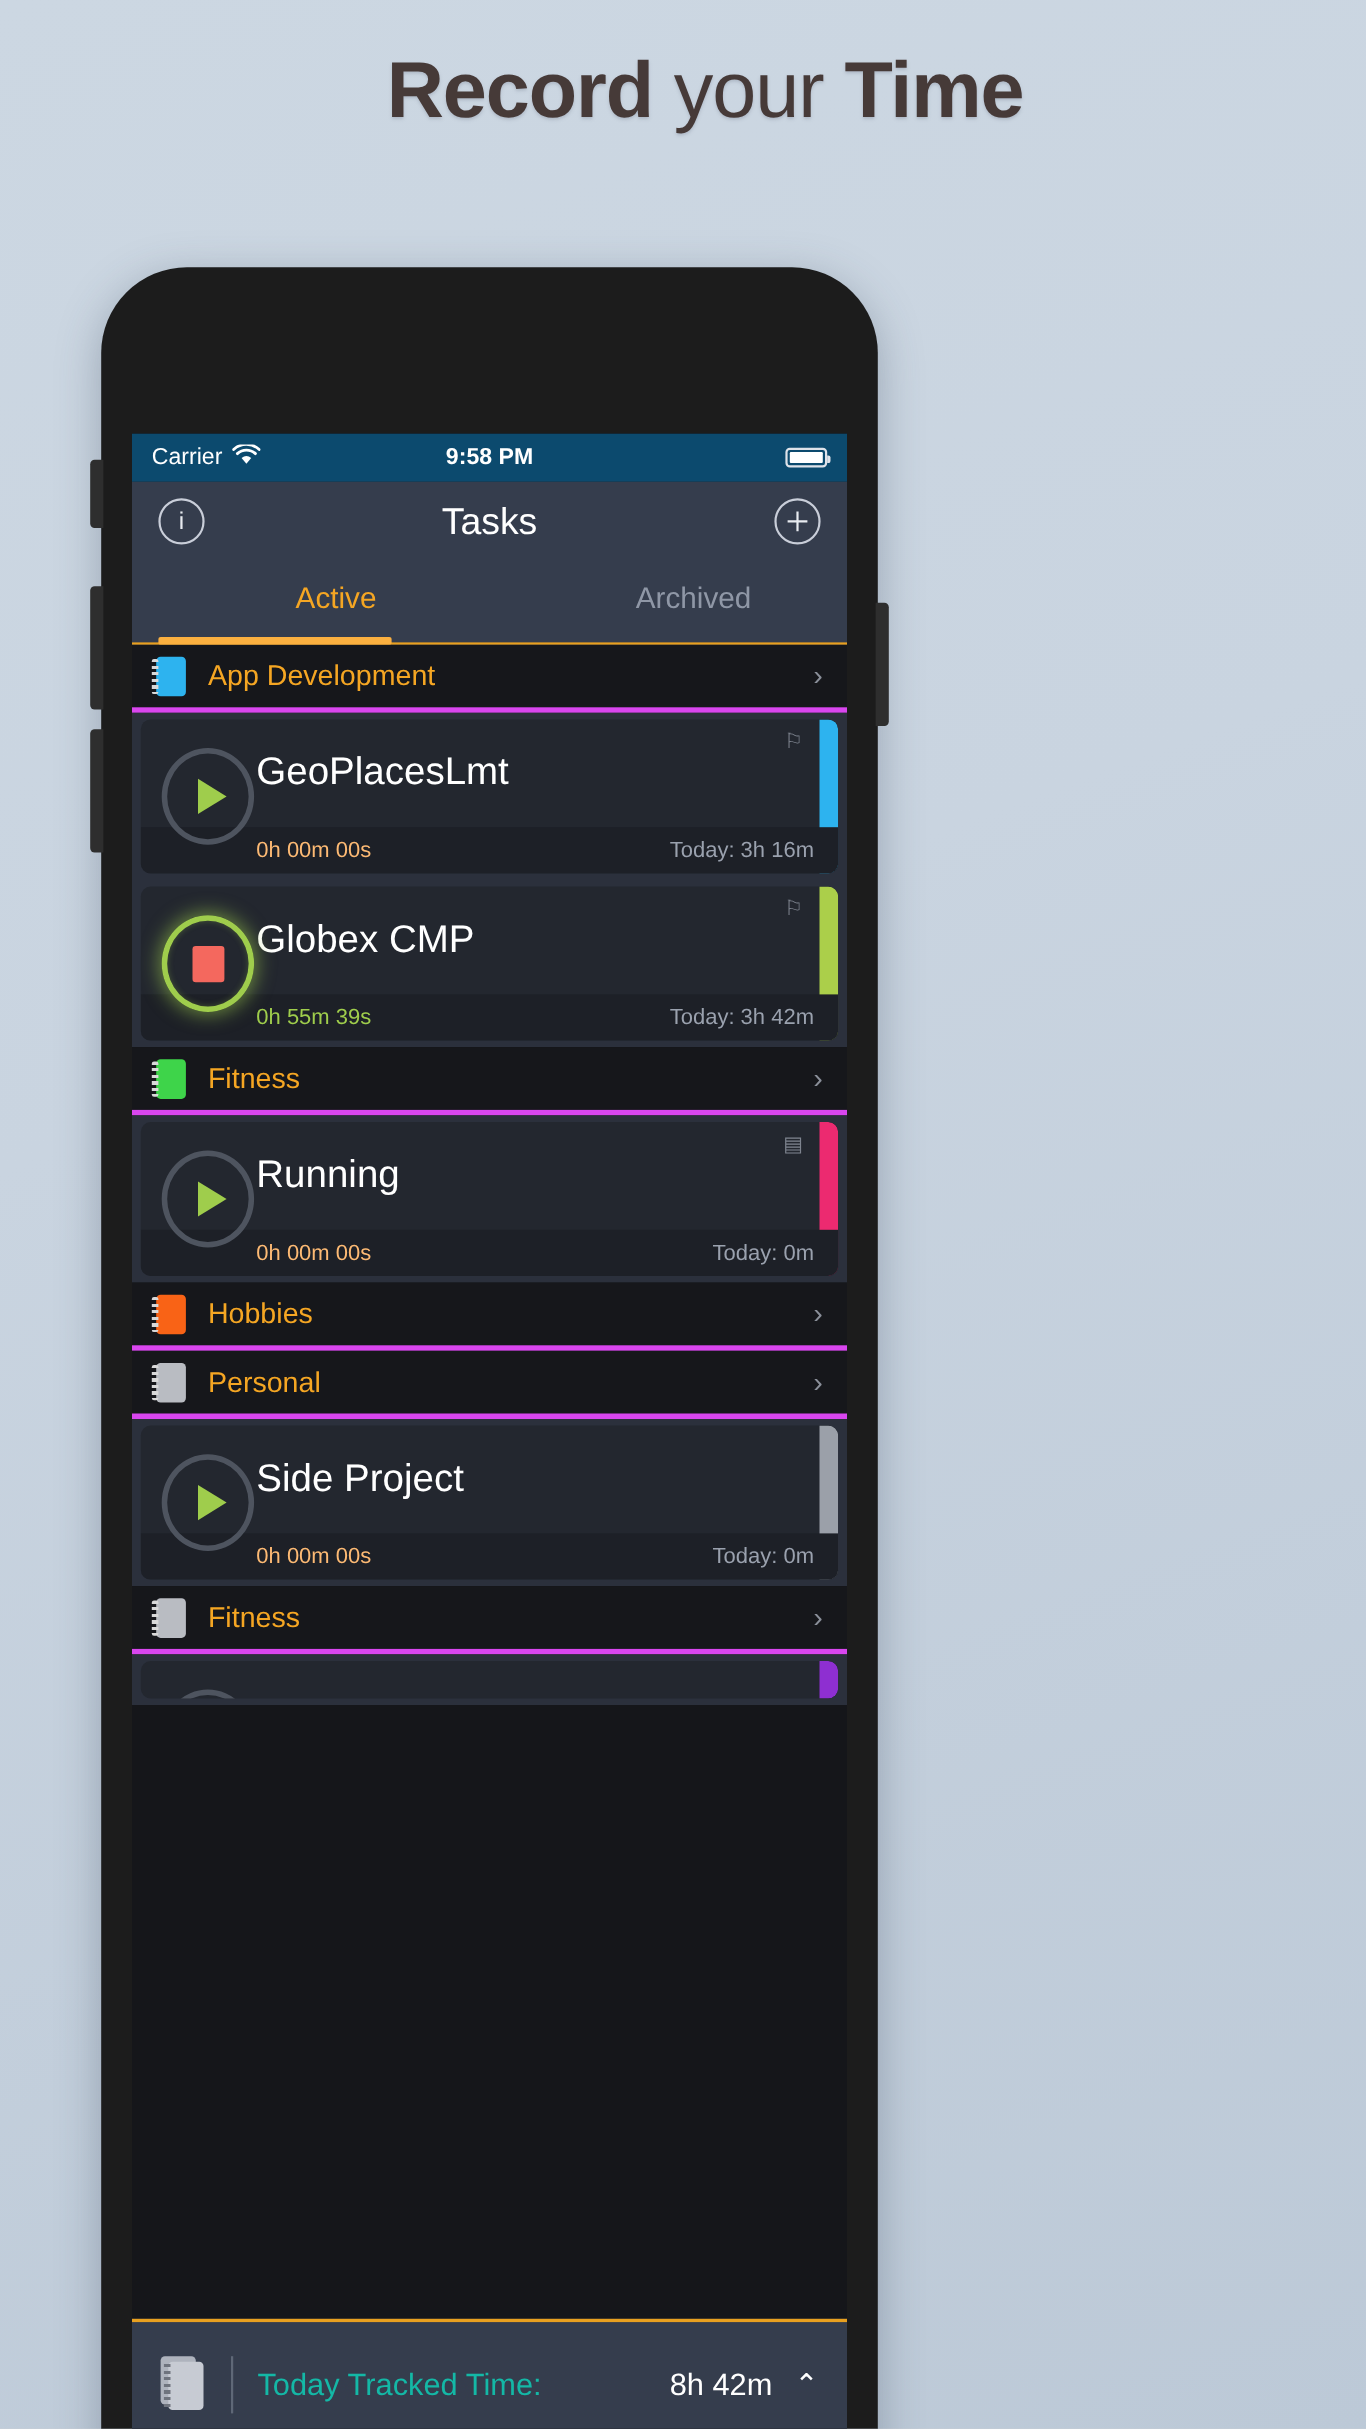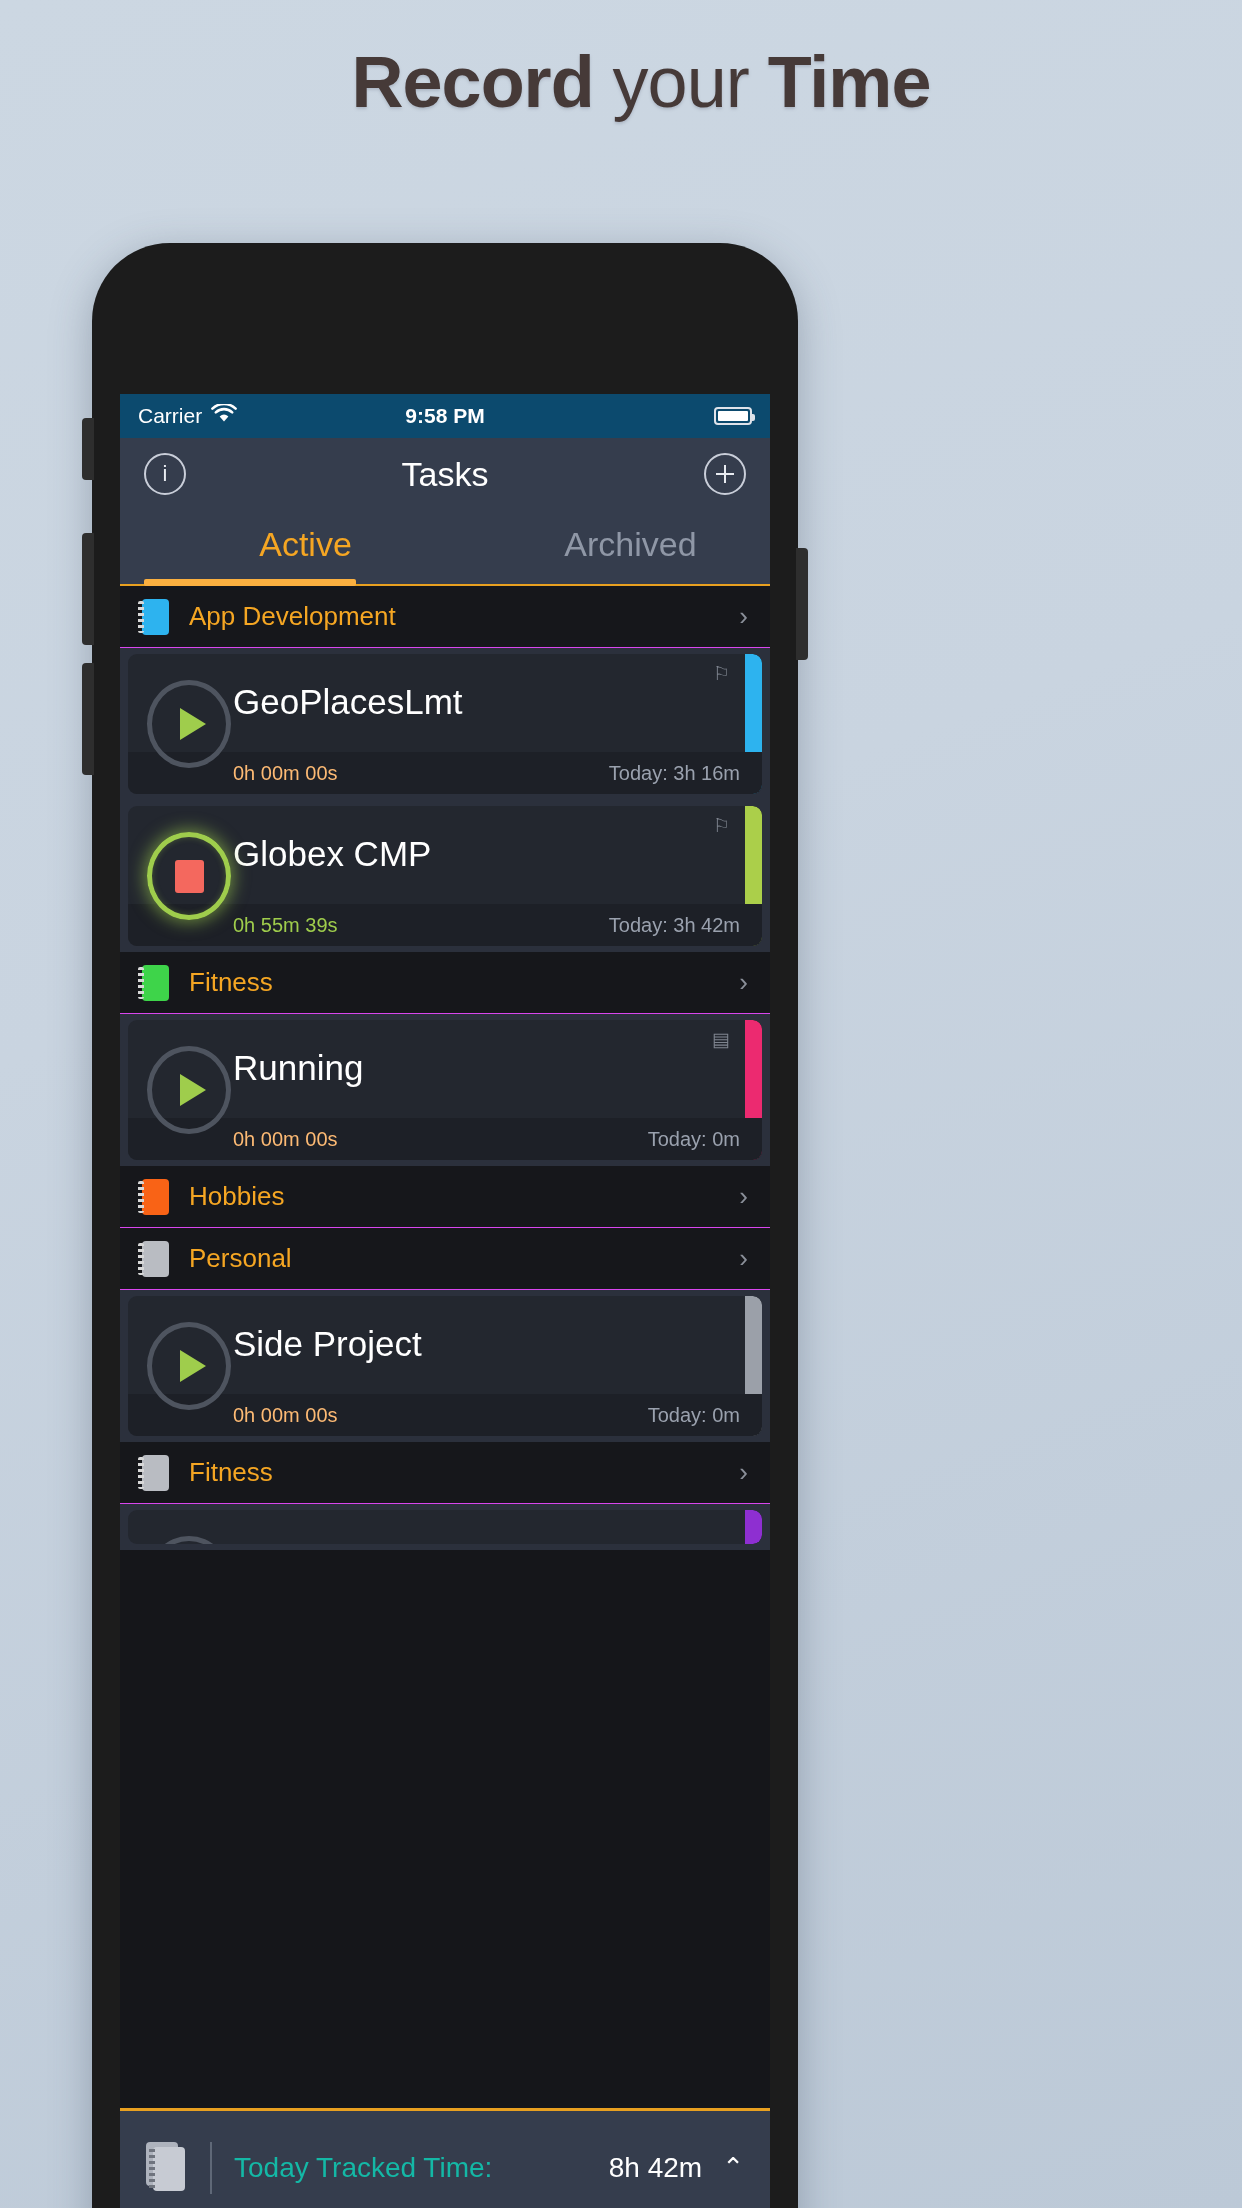--- a/index.html
+++ b/index.html
@@ -117,21 +117,21 @@
   
   .tabs {
     height: 76px;
     background: #353d4d;
     display: flex;
     position: relative;
   }
   .tab {
     flex: 1;
     display: flex; align-items: center; justify-content: center;
-    font-size: 34px;
+    font-size: 27px;
     padding-bottom: 8px;
     margin-left: 46px;
   }
   .tab.active { color: #f5a623; }
   .tab.inactive { color: #8f97a6; }
   .tab-underline {
     position: absolute; bottom: 0; left: 24px;
     width: 212px; height: 7px; background: #fbb040; border-radius: 2px;
   }
   .tab-baseline {
@@ -141,21 +141,21 @@
 
   
   .list { background: #121316; }
 
   .section-header {
     height: 62px;
     background: #16171b;
     display: flex;
     align-items: center;
     padding: 0 22px;
-    border-bottom: 1px solid #d946ef;
+    border-bottom: 5px solid #d946ef;
   }
   .sec-icon {
     width: 27px; height: 36px;
     border-radius: 4px;
     position: relative;
     margin-right: 20px;
     flex: 0 0 auto;
   }
   .sec-icon:before {
     content:""; position:absolute; left:-4px; top:2px;

